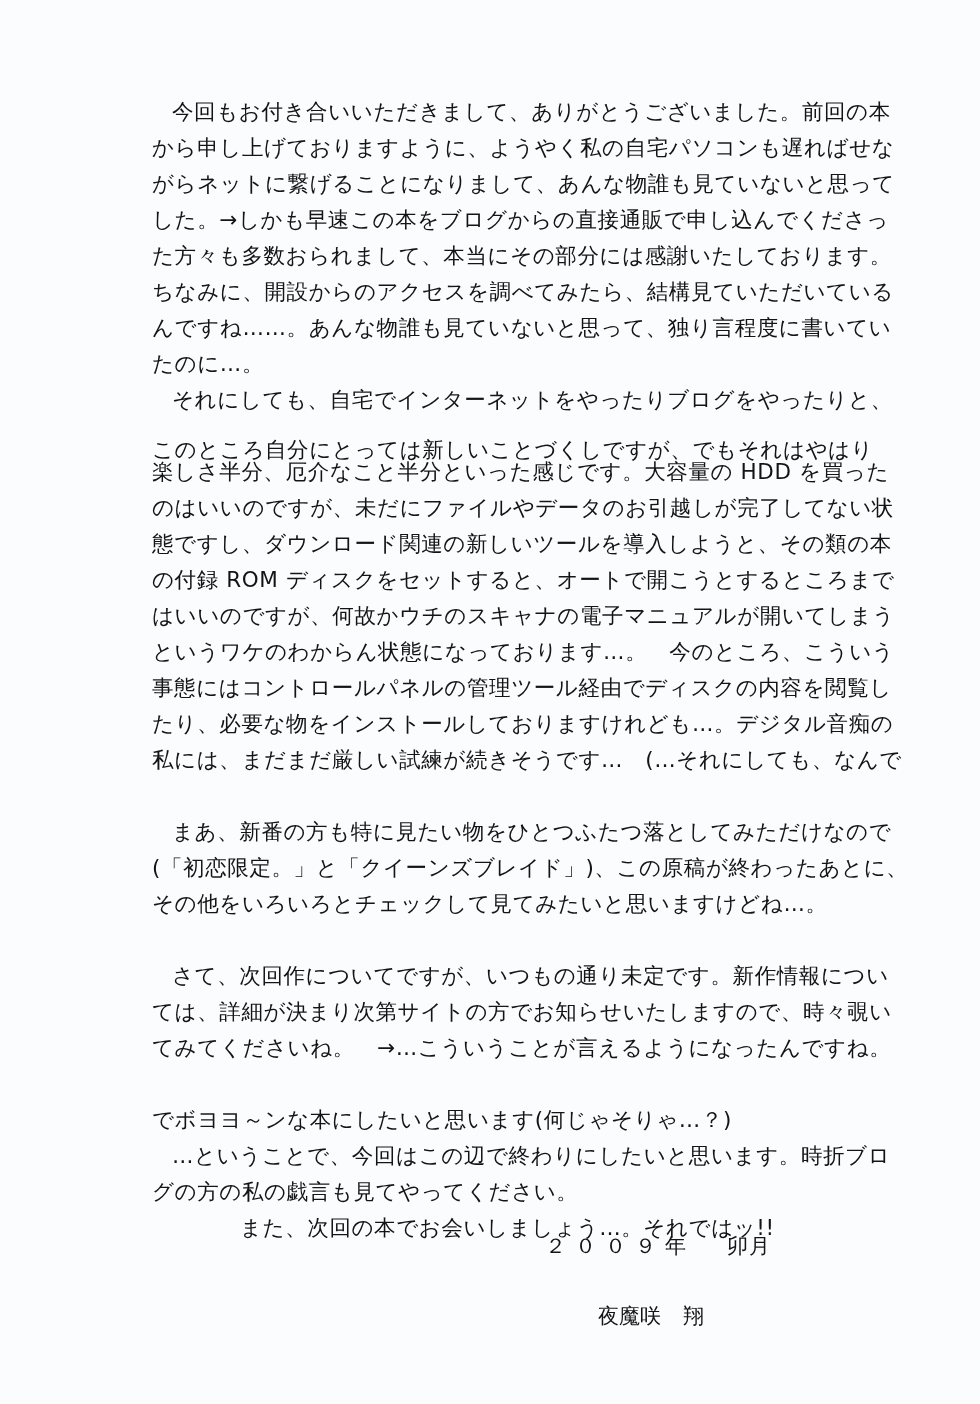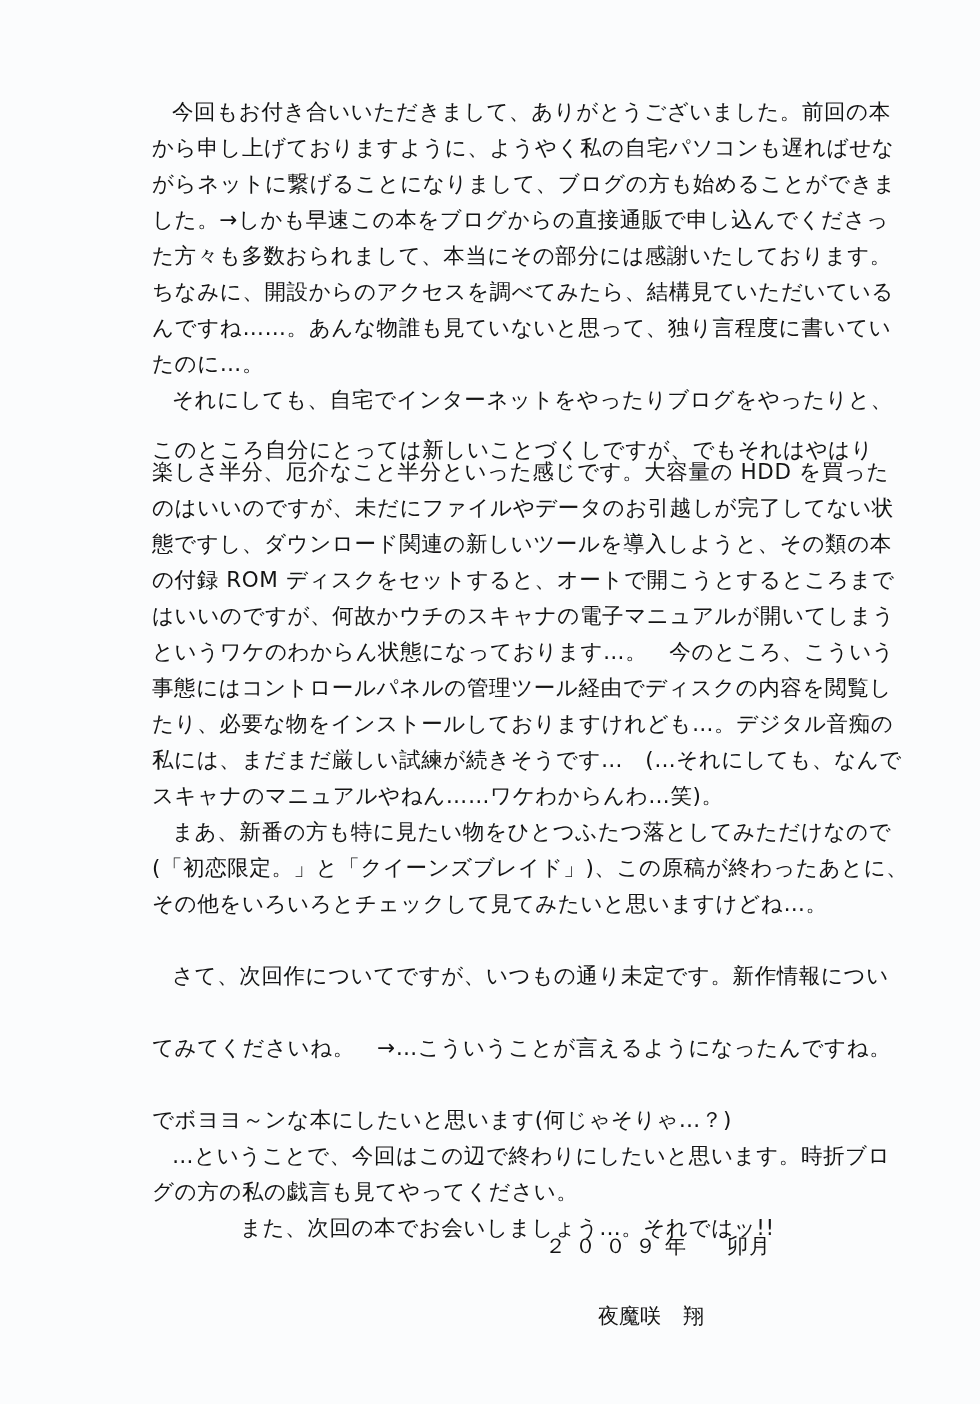--- a/index.html
+++ b/index.html
@@ -36,45 +36,45 @@
     }
     .author .gap { display: inline-block; width: 22px; }
   </style>
 </head>
 <body>
 
 <div class="page">
 
   <div class="line indent" style="top:94px">今回もお付き合いいただきまして、ありがとうございました。前回の本</div>
   <div class="line" style="top:130px">から申し上げておりますように、ようやく私の自宅パソコンも遅ればせな</div>
-  <div class="line" style="top:166px">がらネットに繋げることになりまして、ブログの方も始めることができま</div>
+  <div class="line" style="top:166px">がらネットに繋げることになりまして、あんな物誰も見ていないと思って</div>
   <div class="line" style="top:202px">した。→しかも早速この本をブログからの直接通販で申し込んでくださっ</div>
   <div class="line" style="top:238px">た方々も多数おられまして、本当にその部分には感謝いたしております。</div>
   <div class="line" style="top:274px">ちなみに、開設からのアクセスを調べてみたら、結構見ていただいている</div>
   <div class="line" style="top:310px">んですね……。あんな物誰も見ていないと思って、独り言程度に書いてい</div>
   <div class="line" style="top:346px">たのに…。</div>
 
   <div class="line indent" style="top:382px">それにしても、自宅でインターネットをやったりブログをやったりと、</div>
   <div class="line" style="top:432px">このところ自分にとっては新しいことづくしですが、でもそれはやはり</div>
   <div class="line" style="top:454px">楽しさ半分、厄介なこと半分といった感じです。大容量の HDD を買った</div>
   <div class="line" style="top:490px">のはいいのですが、未だにファイルやデータのお引越しが完了してない状</div>
   <div class="line" style="top:526px">態ですし、ダウンロード関連の新しいツールを導入しようと、その類の本</div>
   <div class="line" style="top:562px">の付録 ROM ディスクをセットすると、オートで開こうとするところまで</div>
   <div class="line" style="top:598px">はいいのですが、何故かウチのスキャナの電子マニュアルが開いてしまう</div>
   <div class="line" style="top:634px">というワケのわからん状態になっております…。　今のところ、こういう</div>
   <div class="line" style="top:670px">事態にはコントロールパネルの管理ツール経由でディスクの内容を閲覧し</div>
   <div class="line" style="top:706px">たり、必要な物をインストールしておりますけれども…。デジタル音痴の</div>
   <div class="line" style="top:742px">私には、まだまだ厳しい試練が続きそうです…　(…それにしても、なんで</div>
-  <div class="line" style="top:778px">スキャナのマニュアルやねん……ワケわからんわ…笑)。</div>
 
   <div class="line indent" style="top:814px">まあ、新番の方も特に見たい物をひとつふたつ落としてみただけなので</div>
   <div class="line" style="top:850px">(「初恋限定。」と「クイーンズブレイド」)、この原稿が終わったあとに、</div>
   <div class="line" style="top:886px">その他をいろいろとチェックして見てみたいと思いますけどね…。</div>
 
   <div class="line indent" style="top:958px">さて、次回作についてですが、いつもの通り未定です。新作情報につい</div>
+  <div class="line" style="top:994px">ては、詳細が決まり次第サイトの方でお知らせいたしますので、時々覗い</div>
   <div class="line" style="top:1030px">てみてくださいね。　→…こういうことが言えるようになったんですね。</div>
   <div class="line" style="top:1102px">でボヨヨ～ンな本にしたいと思います(何じゃそりゃ…？)</div>
 
   <div class="line indent" style="top:1138px">…ということで、今回はこの辺で終わりにしたいと思います。時折ブロ</div>
   <div class="line" style="top:1174px">グの方の私の戯言も見てやってください。</div>
 
   <div class="line center" style="top:1210px">また、次回の本でお会いしましょう…。それではッ!!</div>
 
   <div class="date">
     <span class="num">２００９</span><span>年</span><span class="gap"></span><span>卯月</span>

